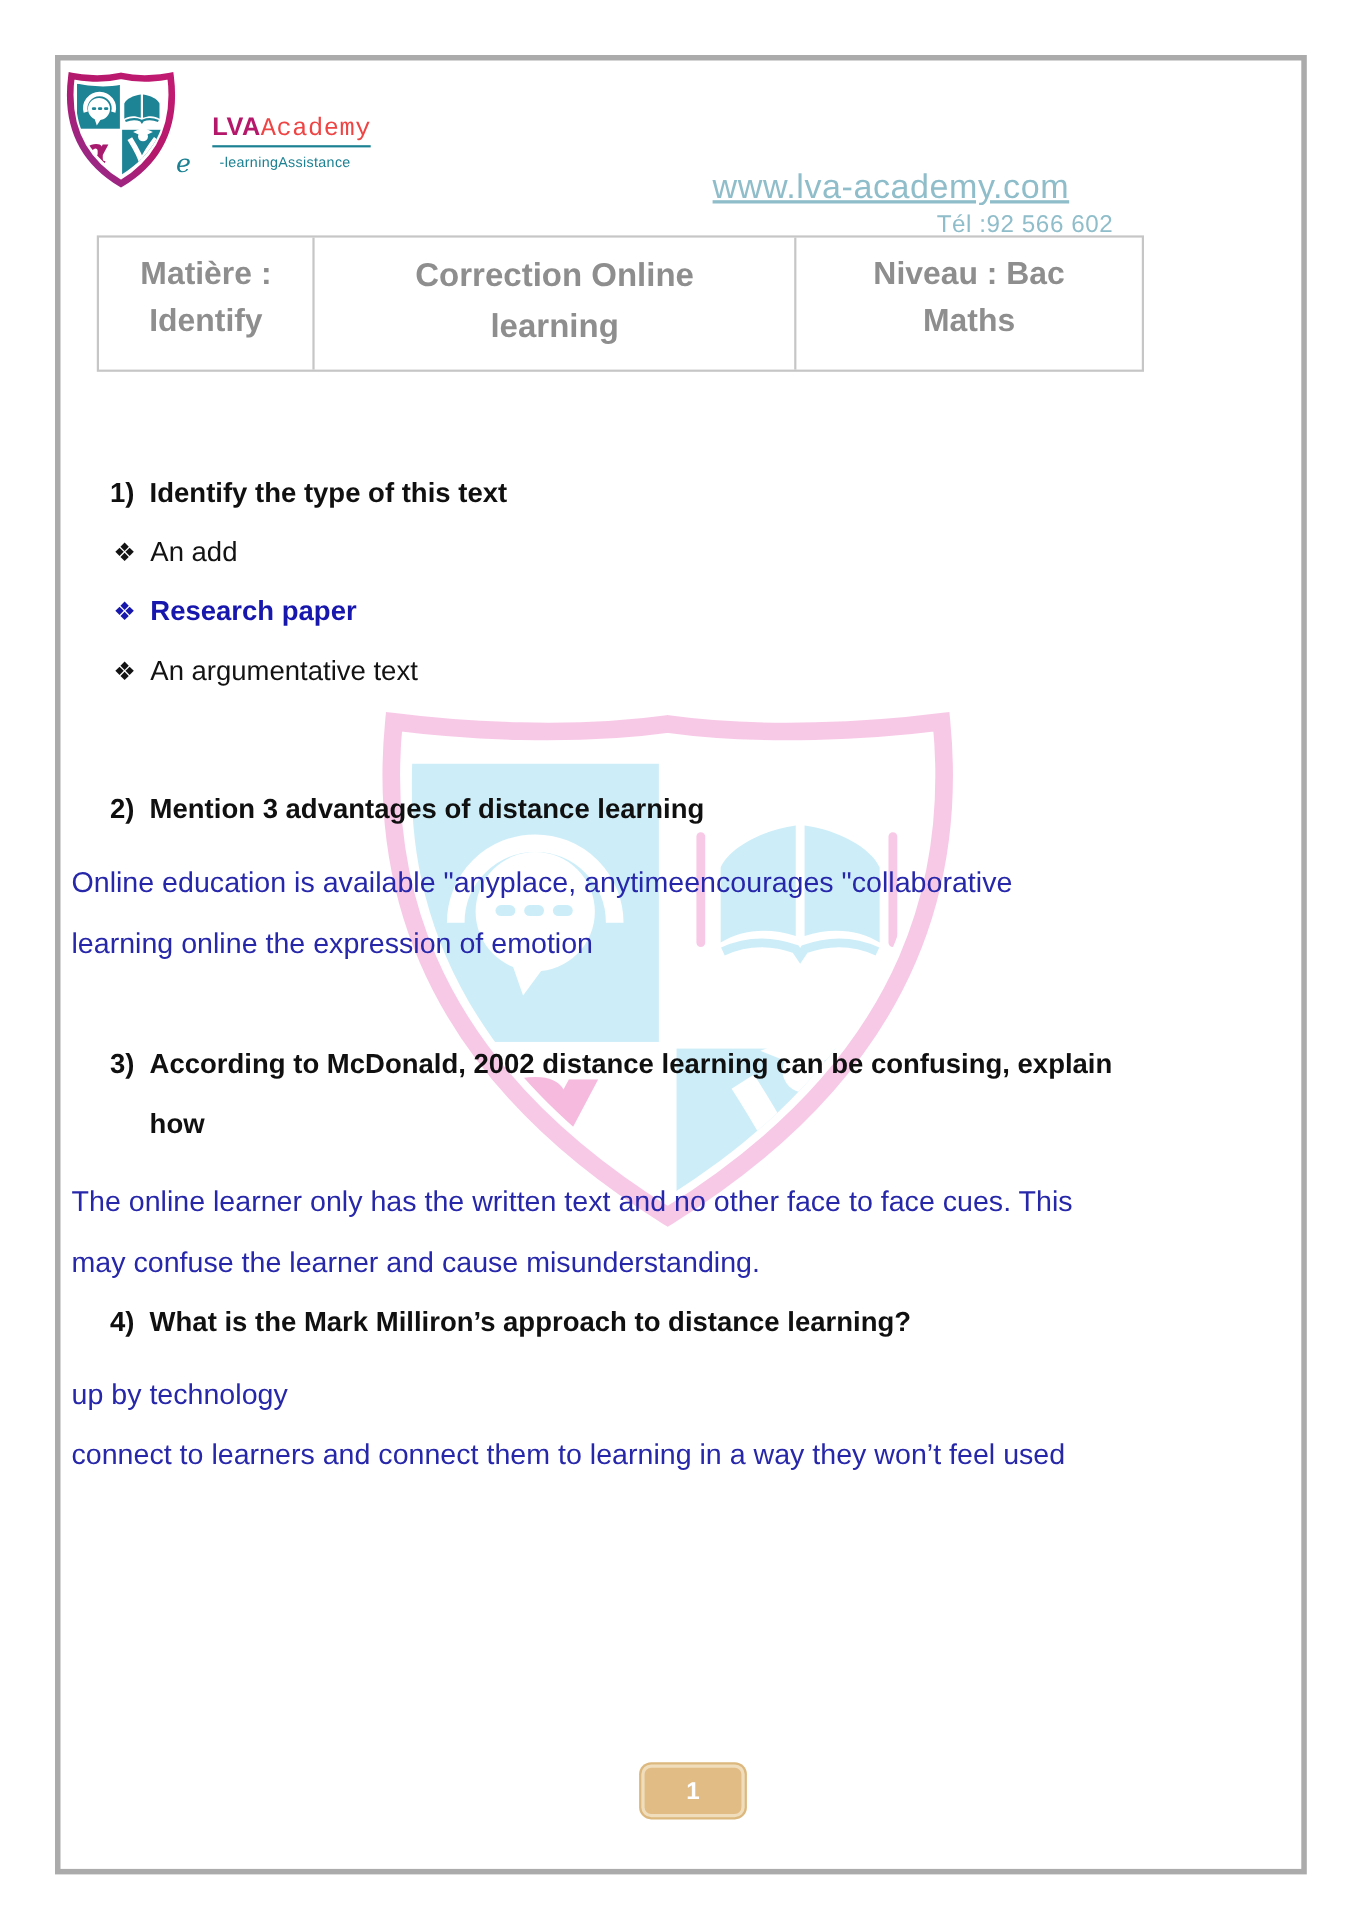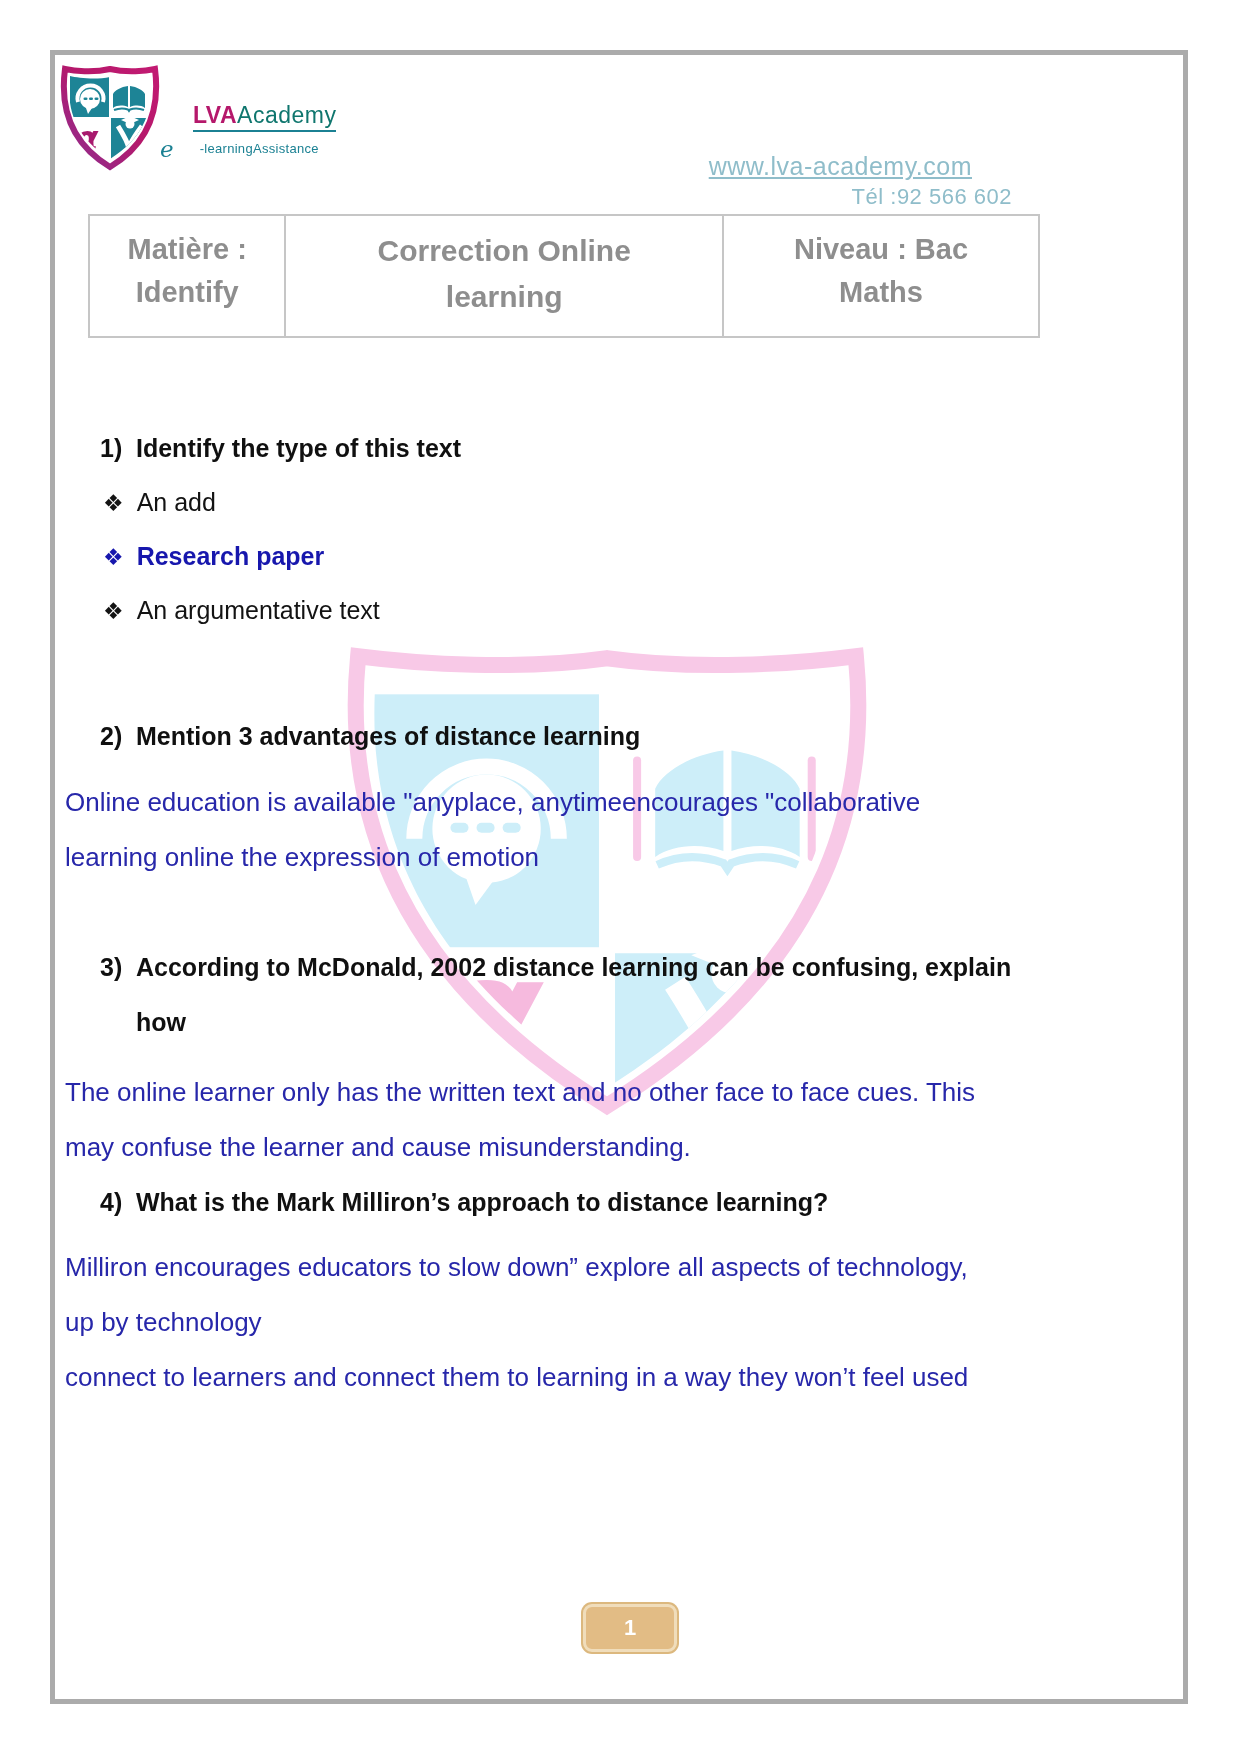--- a/index.html
+++ b/index.html
@@ -9,26 +9,26 @@
   }
   .frame{
     position:absolute;left:50px;top:50px;width:1128px;height:1644px;
     border:5px solid #ababab;
   }
   
   .logo{position:absolute;left:58px;top:64px;width:104px;height:108px;}
   .brand{position:absolute;left:193px;top:104px;line-height:1;}
   .brand-underline{display:inline-block;border-bottom:2px solid #1b8193;padding-bottom:3px;font-size:23px;font-weight:bold;letter-spacing:.5px;}
   .brand-lva{color:#b5186b;}
-  .brand-academy{color:#0f766e;font-weight:normal;}
+  .brand-academy{color:#ef4444;font-weight:normal;font-family:Liberation Mono, monospace;}
   .tagline{position:absolute;left:160px;top:136px;color:#1b8193;}
   .tagline-e{font-family:"DejaVu Serif",serif;font-style:italic;font-size:23px;display:inline-block;margin-right:26px;}
   .tagline-rest{font-size:13px;letter-spacing:.3px;position:relative;top:-4px;}
   .contact{position:absolute;left:560px;top:152px;width:452px;text-align:right;color:#8fbdca;}
-  .website{font-size:25px;text-decoration:underline;padding-right:40px;letter-spacing:.5px;cursor:pointer;}
+  .website{font-size:31px;text-decoration:underline;padding-right:40px;letter-spacing:.5px;cursor:pointer;}
   .phone{font-size:22px;margin-top:3px;letter-spacing:.5px;}
   
   .header-table{
     position:absolute;left:88px;top:214px;width:948px;display:flex;
     border:2px solid #c6c6c6;color:#8e8e8e;font-weight:bold;text-align:center;
   }
   .ht-cell{padding:12px 6px 16px 6px;box-sizing:border-box;}
   .ht-subject{width:198px;font-size:29px;line-height:43px;}
   .ht-title{width:448px;font-size:30px;line-height:46px;border-left:2px solid #c6c6c6;border-right:2px solid #c6c6c6;}
   .ht-level{width:320px;font-size:29px;line-height:43px;}
@@ -183,21 +183,20 @@
   <div class="ans" style="top:1065px;">
     <div> The online learner only has the written text and no other face to face cues. This</div>
     <div>may confuse the learner and cause misunderstanding.</div>
   </div>
 
   <div class="q-row" style="top:1175px;">
     <span class="q-num">4)</span>
     <span class="q-text">What is the Mark Milliron’s approach to distance learning?</span>
   </div>
   <div class="ans" style="top:1240px;">
-    <div> Milliron encourages educators to slow down” explore all aspects of technology,</div>
     <div>up by technology</div>
     <div>connect to learners and connect them to learning in a way they won’t feel used</div>
   </div>
 
   <div class="badge">
     <span>1</span>
   </div>
 </div>
 
 </body></html>

